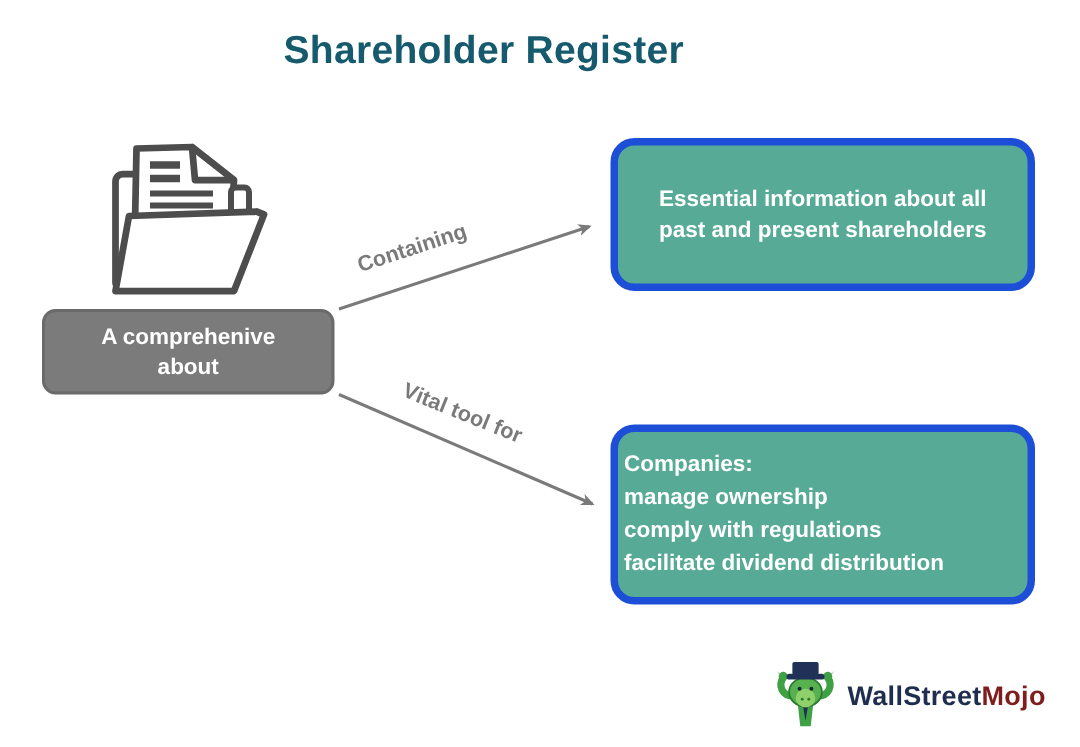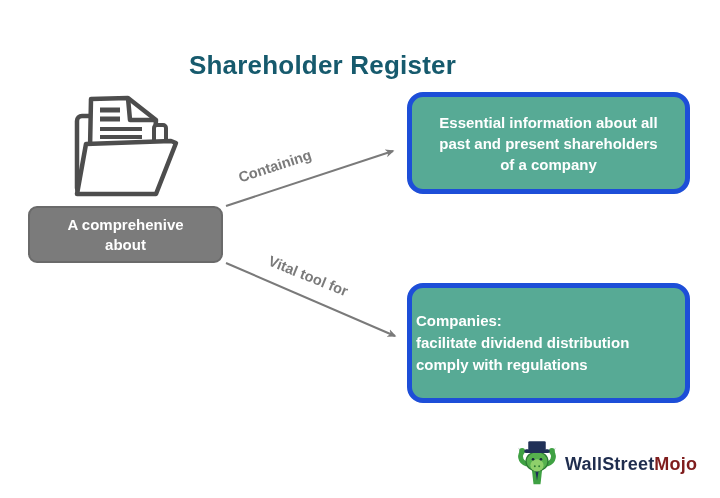--- a/index.html
+++ b/index.html
@@ -14,21 +14,20 @@
   }
   .title {
     position: absolute;
     left: 0; top: 18px;
     width: 645px;
     text-align: center;
     font-size: 26px;
     font-weight: bold;
     color: #165a6d;
     letter-spacing: 0.2px;
-    margin-top: 32px;
   }
   .folder-icon {
     position: absolute;
     left: 60px; top: 87px;
     width: 126px; height: 122px;
   }
   .source-box {
     position: absolute;
     left: 28px; top: 206px;
     width: 195px; height: 57px;
@@ -149,27 +148,27 @@
     <line x1="226" y1="206" x2="393" y2="151" stroke="#7a7a7a" stroke-width="2" marker-end="url(#ah)"></line>
     <line x1="226" y1="263" x2="395" y2="336" stroke="#7a7a7a" stroke-width="2" marker-end="url(#ah)"></line>
   </svg>
 
   <div class="arrow-label containing">Containing</div>
   <div class="arrow-label vital">Vital tool for</div>
 
   <div class="teal-box info">
     <div>Essential information about all</div>
     <div>past and present shareholders</div>
-    <div>of a company</div>
   </div>
 
   <div class="teal-box companies">
     <div>Companies:</div>
+    <div>manage ownership</div>
+    <div>comply with regulations</div>
     <div>facilitate dividend distribution</div>
-    <div>comply with regulations</div>
   </div>
 
   <div class="logo">
     <svg width="42" height="50" viewBox="0 0 48 54">
 
       <path d="M8,12 L2,8 L7,16 Z" fill="#c7d0d0"></path>
       <path d="M40,12 L46,8 L41,16 Z" fill="#c7d0d0"></path>
 
       <path d="M15,27 C6,27 3,19 7,13" fill="none" stroke="#3fa143" stroke-width="5.5" stroke-linecap="round"></path>
       <path d="M33,27 C42,27 45,19 41,13" fill="none" stroke="#3fa143" stroke-width="5.5" stroke-linecap="round"></path>

